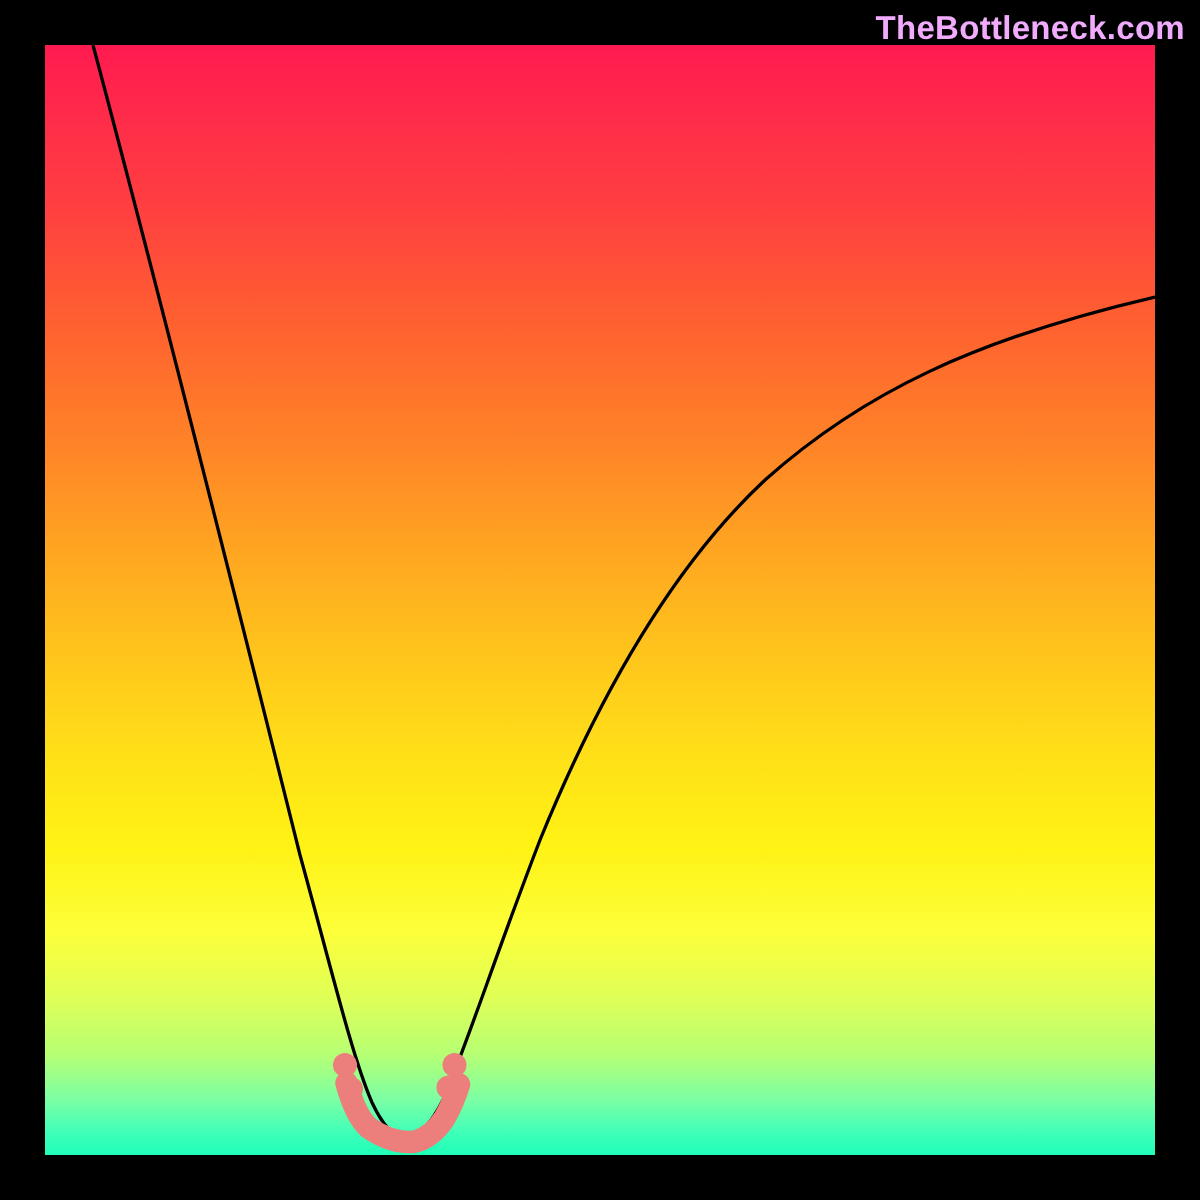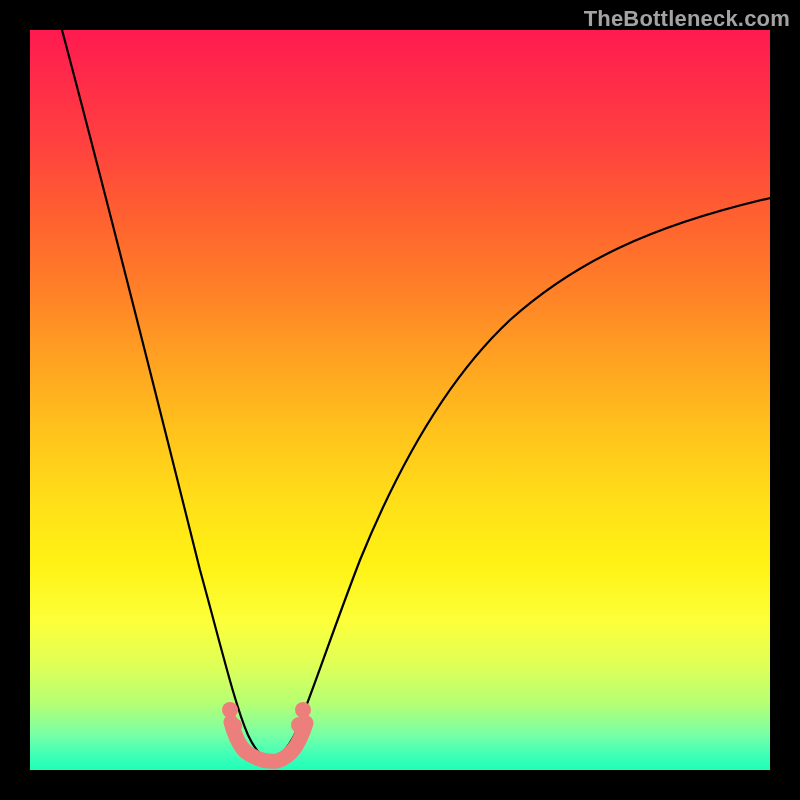--- a/index.html
+++ b/index.html
@@ -33,21 +33,21 @@
       #3fffb8 98%,
       #1effb8 100%);
   }
   .watermark {
     position: absolute;
     top: 6px;
     right: 10px;
     font-family: Arial, Helvetica, sans-serif;
     font-size: 22px;
     font-weight: 600;
-    color: #a3a3a3;
+    color: #f0abfc;
     letter-spacing: 0.2px;
     z-index: 5;
   }
   svg.overlay {
     position: absolute;
     left: 0;
     top: 0;
     width: 740px;
     height: 740px;
   }

